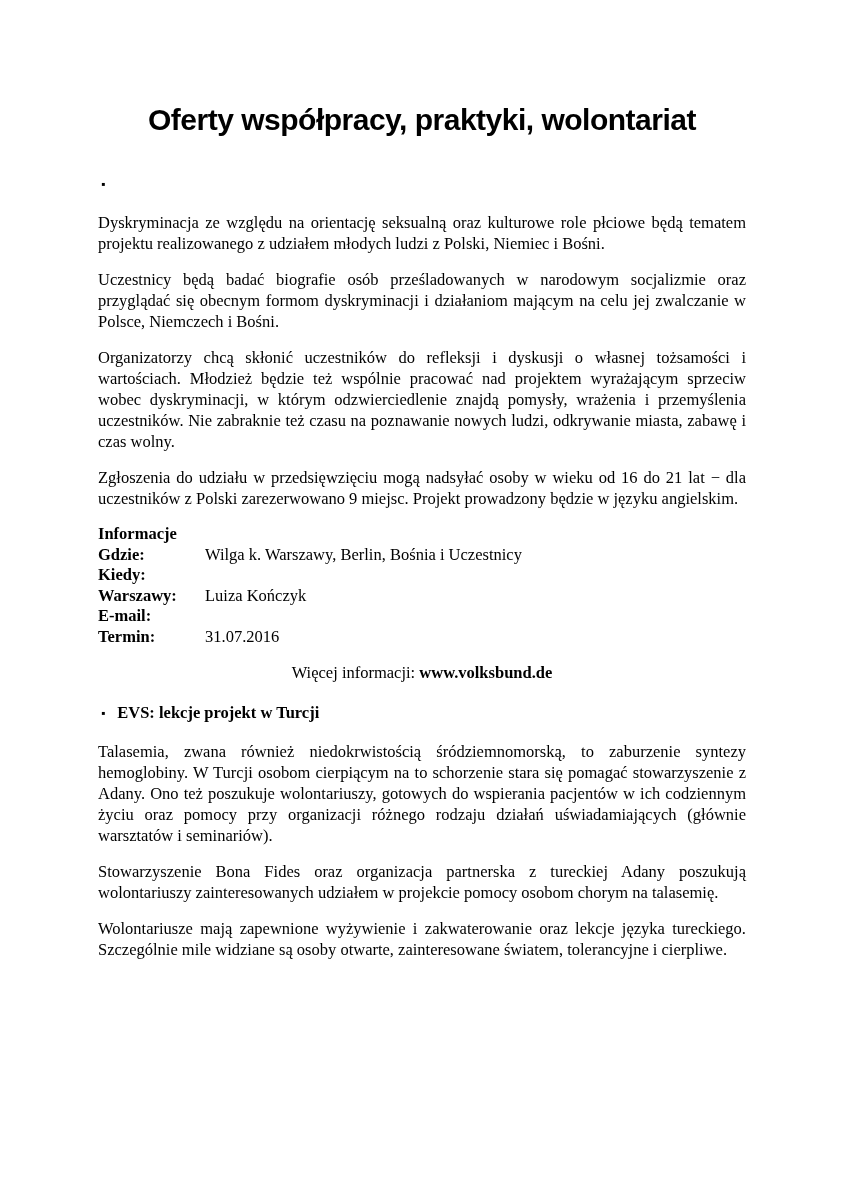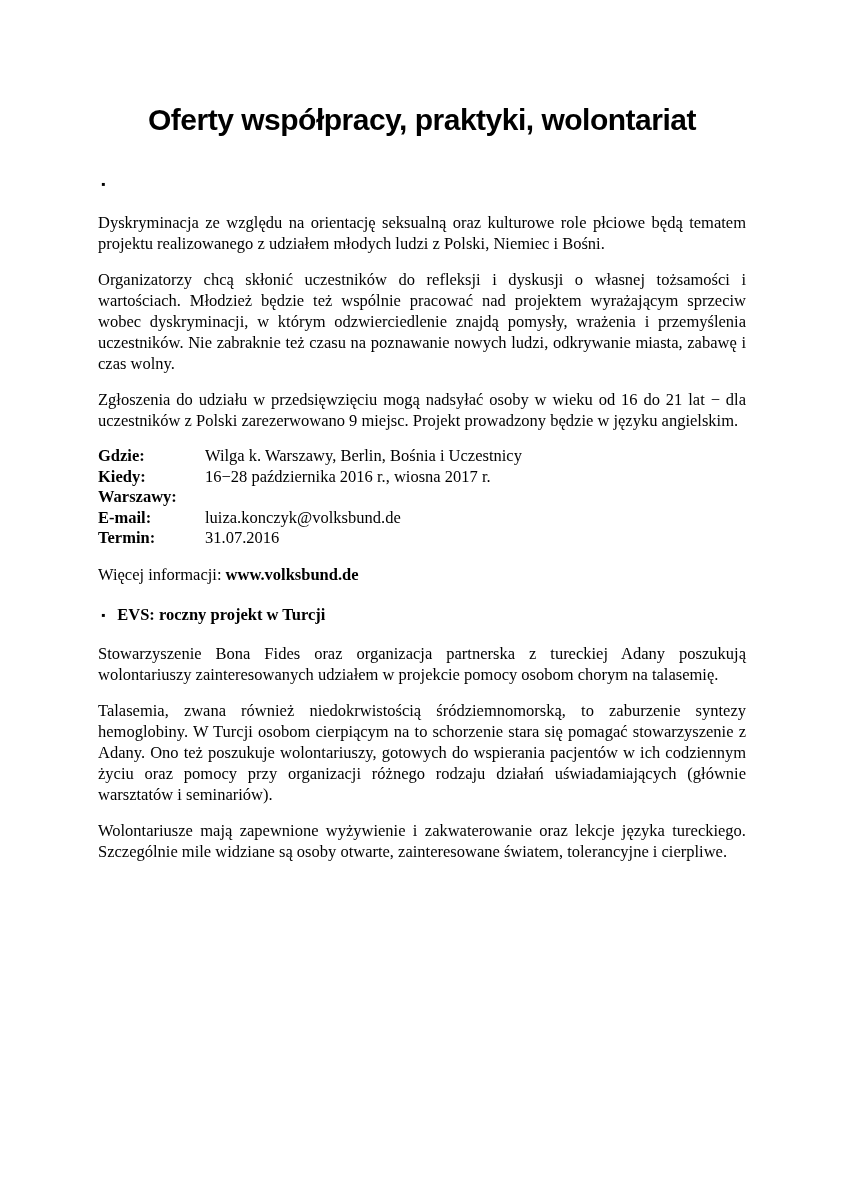--- a/index.html
+++ b/index.html
@@ -60,79 +60,81 @@
   .info-label {
     font-weight: bold;
     width: 107px;
     flex: 0 0 107px;
   }
   .info-value {
     flex: 1 1 auto;
   }
   .more-info {
     margin: 0 0 19px 0;
+    text-align: center;
   }
   .more-info .url {
     font-weight: bold;
   }
 </style>
 </head>
 <body>
 
 <div class="page">
 
   <h1 class="doc-title">Oferty współpracy, praktyki, wolontariat</h1>
 
   <div class="section-heading">
     <span class="bullet">▪</span>
   </div>
 
   <p class="body-par">Dyskryminacja ze względu na orientację seksualną oraz kulturowe role płciowe będą tematem projektu realizowanego z udziałem młodych ludzi z Polski, Niemiec i Bośni.</p>
 
+  <p class="body-par">Uczestnicy będą badać biografie osób prześladowanych w narodowym socjalizmie oraz przyglądać się obecnym formom dyskryminacji i działaniom mającym na celu jej zwalczanie w Polsce, Niemczech i Bośni.</p>
 
   <p class="body-par">Organizatorzy chcą skłonić uczestników do refleksji i dyskusji o własnej tożsamości i wartościach. Młodzież będzie też wspólnie pracować nad projektem wyrażającym sprzeciw wobec dyskryminacji, w którym odzwierciedlenie znajdą pomysły, wrażenia i przemyślenia uczestników. Nie zabraknie też czasu na poznawanie nowych ludzi, odkrywanie miasta, zabawę i czas wolny.</p>
 
   <p class="body-par">Zgłoszenia do udziału w przedsięwzięciu mogą nadsyłać osoby w wieku od 16 do 21 lat − dla uczestników z Polski zarezerwowano 9 miejsc. Projekt prowadzony będzie w języku angielskim.</p>
 
 
   <div class="info-block">
+    <div class="info-heading">Informacje</div>
 
     <div class="info-row">
       <span class="info-label">Gdzie:</span>
       <span class="info-value">Wilga k. Warszawy, Berlin, Bośnia i Uczestnicy</span>
     </div>
 
     <div class="info-row">
       <span class="info-label">Kiedy:</span>
-      <span class="info-value">16−28 października 2016 r., wiosna 2017 r.</span>
     </div>
 
     <div class="info-row">
       <span class="info-label">Warszawy:</span>
+      <span class="info-value">Luiza Kończyk</span>
     </div>
 
     <div class="info-row">
       <span class="info-label">E-mail:</span>
-      <span class="info-value">luiza.konczyk@volksbund.de</span>
     </div>
 
     <div class="info-row">
       <span class="info-label">Termin:</span>
       <span class="info-value">31.07.2016</span>
     </div>
   </div>
 
   <div class="more-info">
     <span>Więcej informacji: </span><span class="url">www.volksbund.de</span>
   </div>
 
   <div class="section-heading">
     <span class="bullet">▪</span>
-    <span>EVS: roczny projekt w Turcji</span>
+    <span>EVS: lekcje projekt w Turcji</span>
   </div>
 
+  <p class="body-par">Talasemia, zwana również niedokrwistością śródziemnomorską, to zaburzenie syntezy hemoglobiny. W Turcji osobom cierpiącym na to schorzenie stara się pomagać stowarzyszenie z Adany. Ono też poszukuje wolontariuszy, gotowych do wspierania pacjentów w ich codziennym życiu oraz pomocy przy organizacji różnego rodzaju działań uświadamiających (głównie warsztatów i seminariów).</p>
+
   <p class="body-par">Stowarzyszenie Bona Fides oraz organizacja partnerska z tureckiej Adany poszukują wolontariuszy zainteresowanych udziałem w projekcie pomocy osobom chorym na talasemię.</p>
-
-  <p class="body-par">Talasemia, zwana również niedokrwistością śródziemnomorską, to zaburzenie syntezy hemoglobiny. W Turcji osobom cierpiącym na to schorzenie stara się pomagać stowarzyszenie z Adany. Ono też poszukuje wolontariuszy, gotowych do wspierania pacjentów w ich codziennym życiu oraz pomocy przy organizacji różnego rodzaju działań uświadamiających (głównie warsztatów i seminariów).</p>
 
   <p class="body-par">Wolontariusze mają zapewnione wyżywienie i zakwaterowanie oraz lekcje języka tureckiego. Szczególnie mile widziane są osoby otwarte, zainteresowane światem, tolerancyjne i cierpliwe.</p>
 
 </div>
 
 </body></html>

